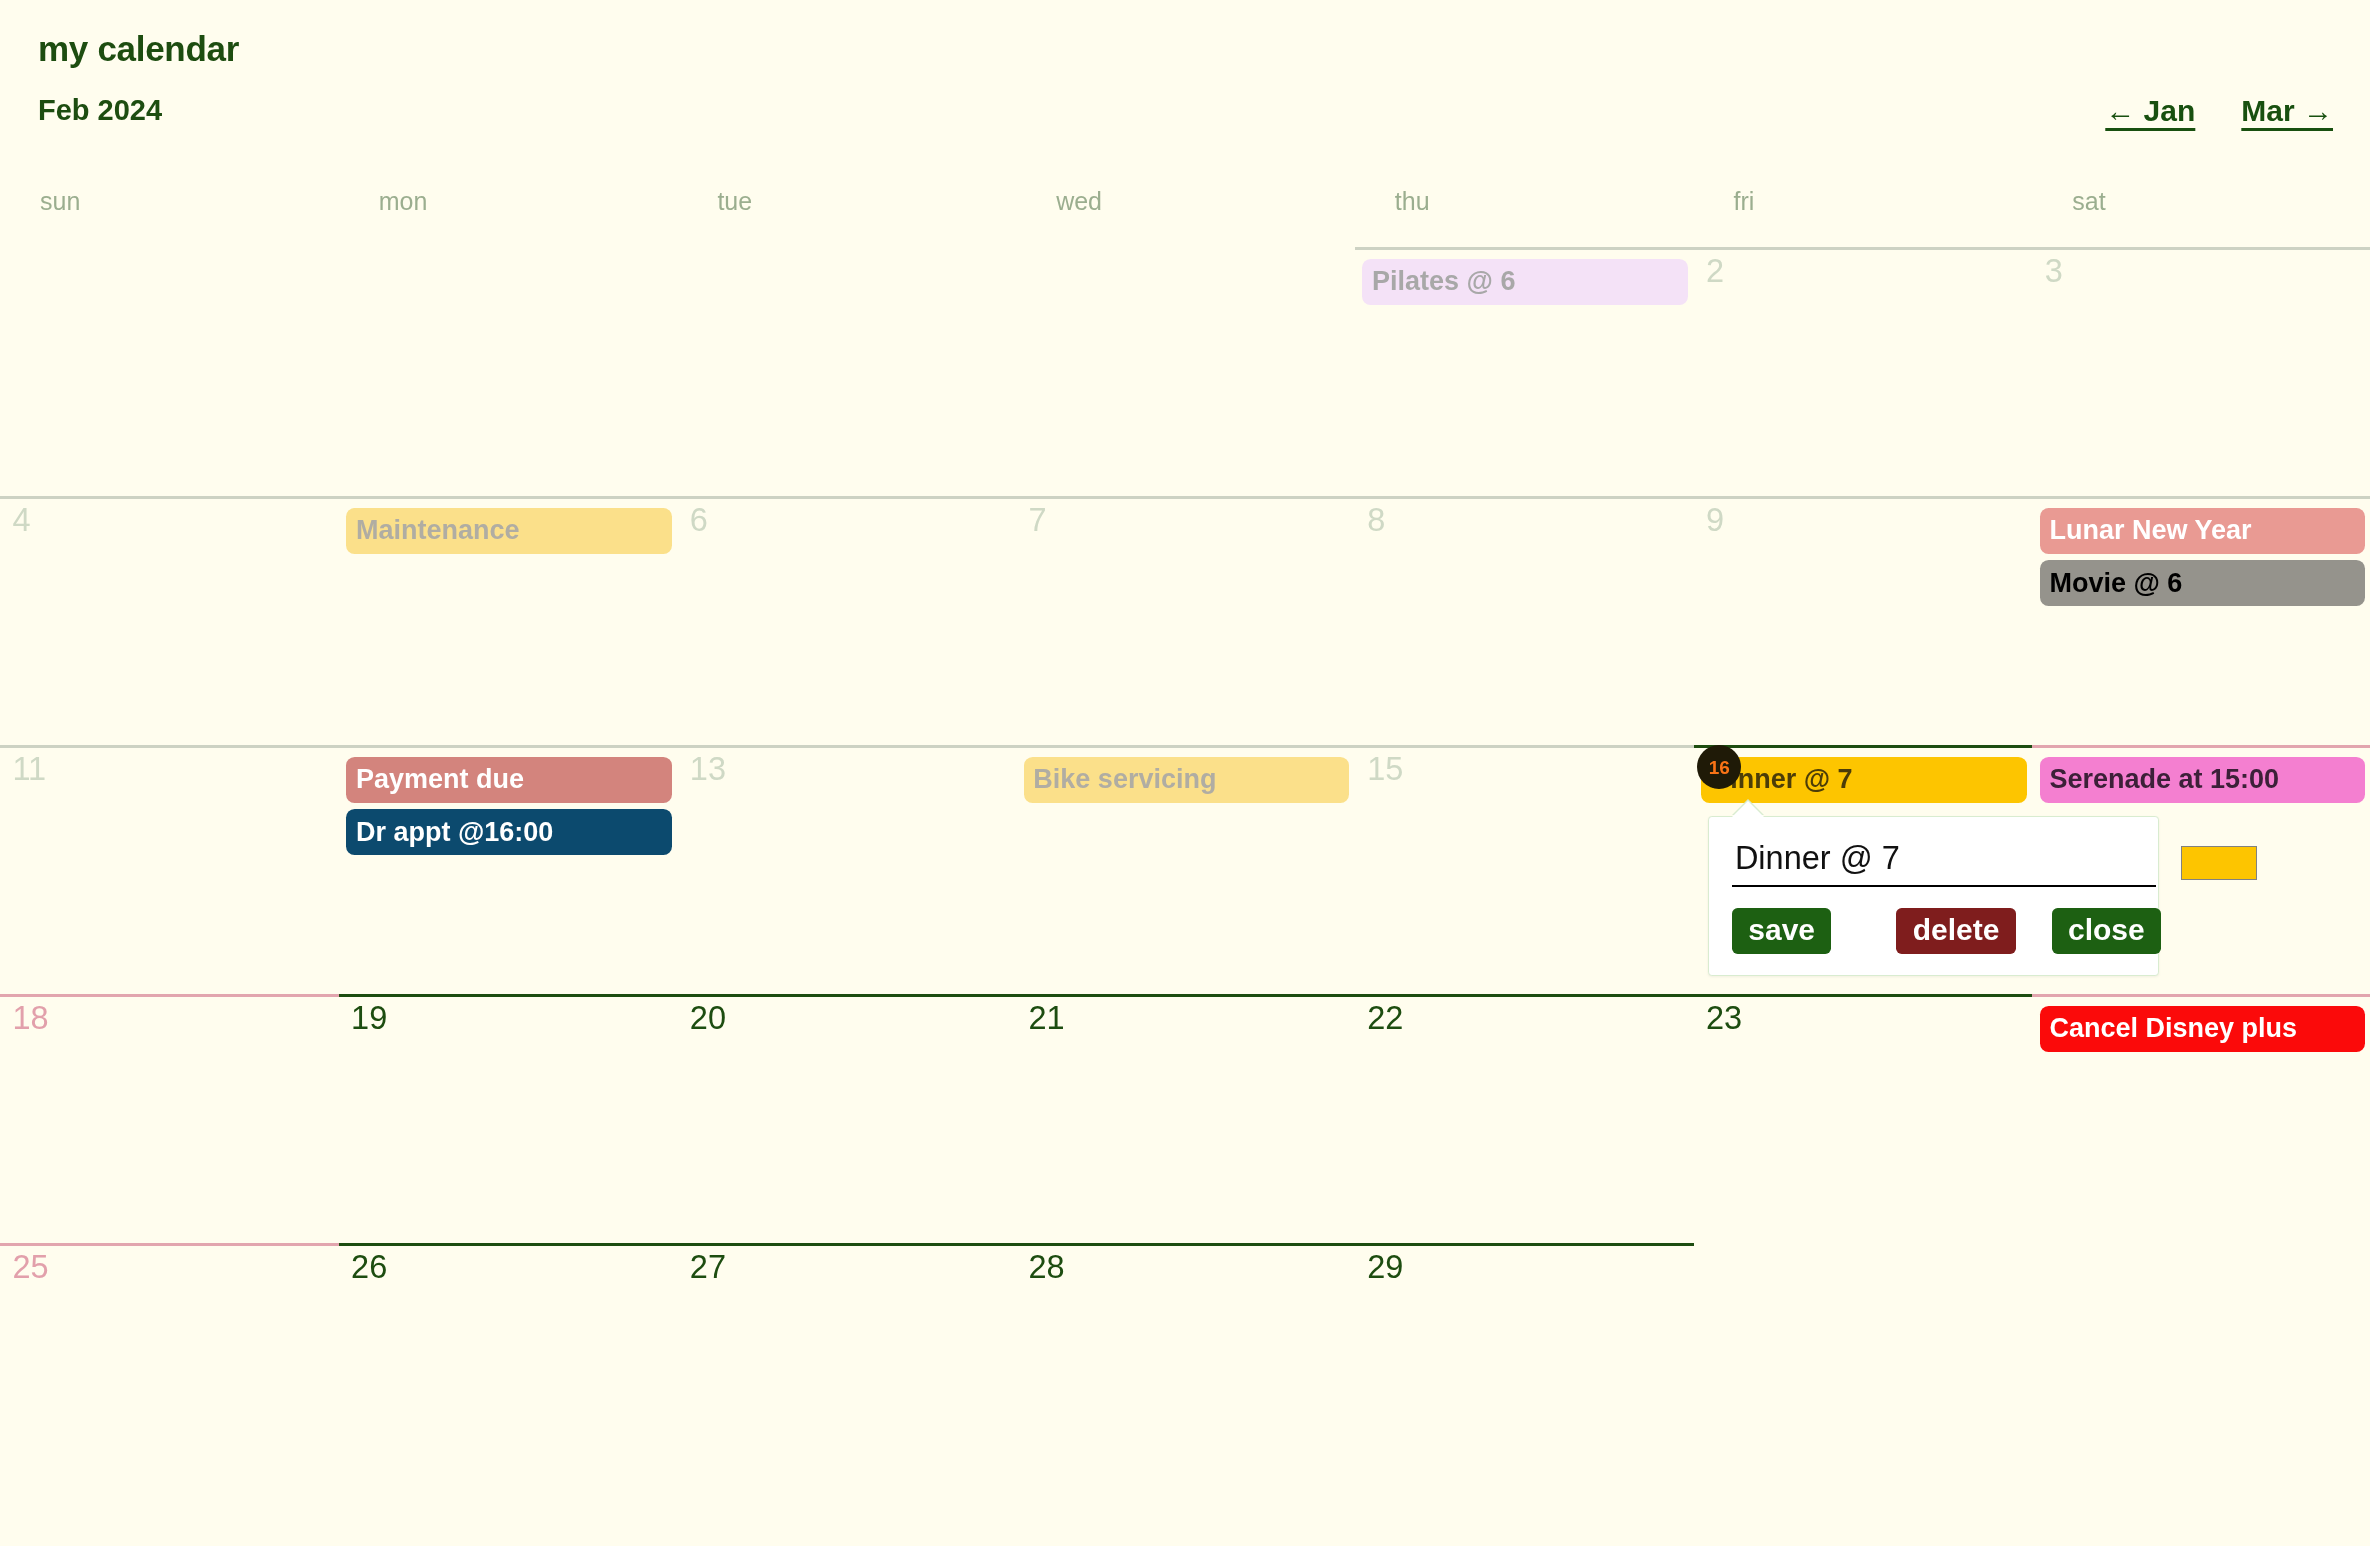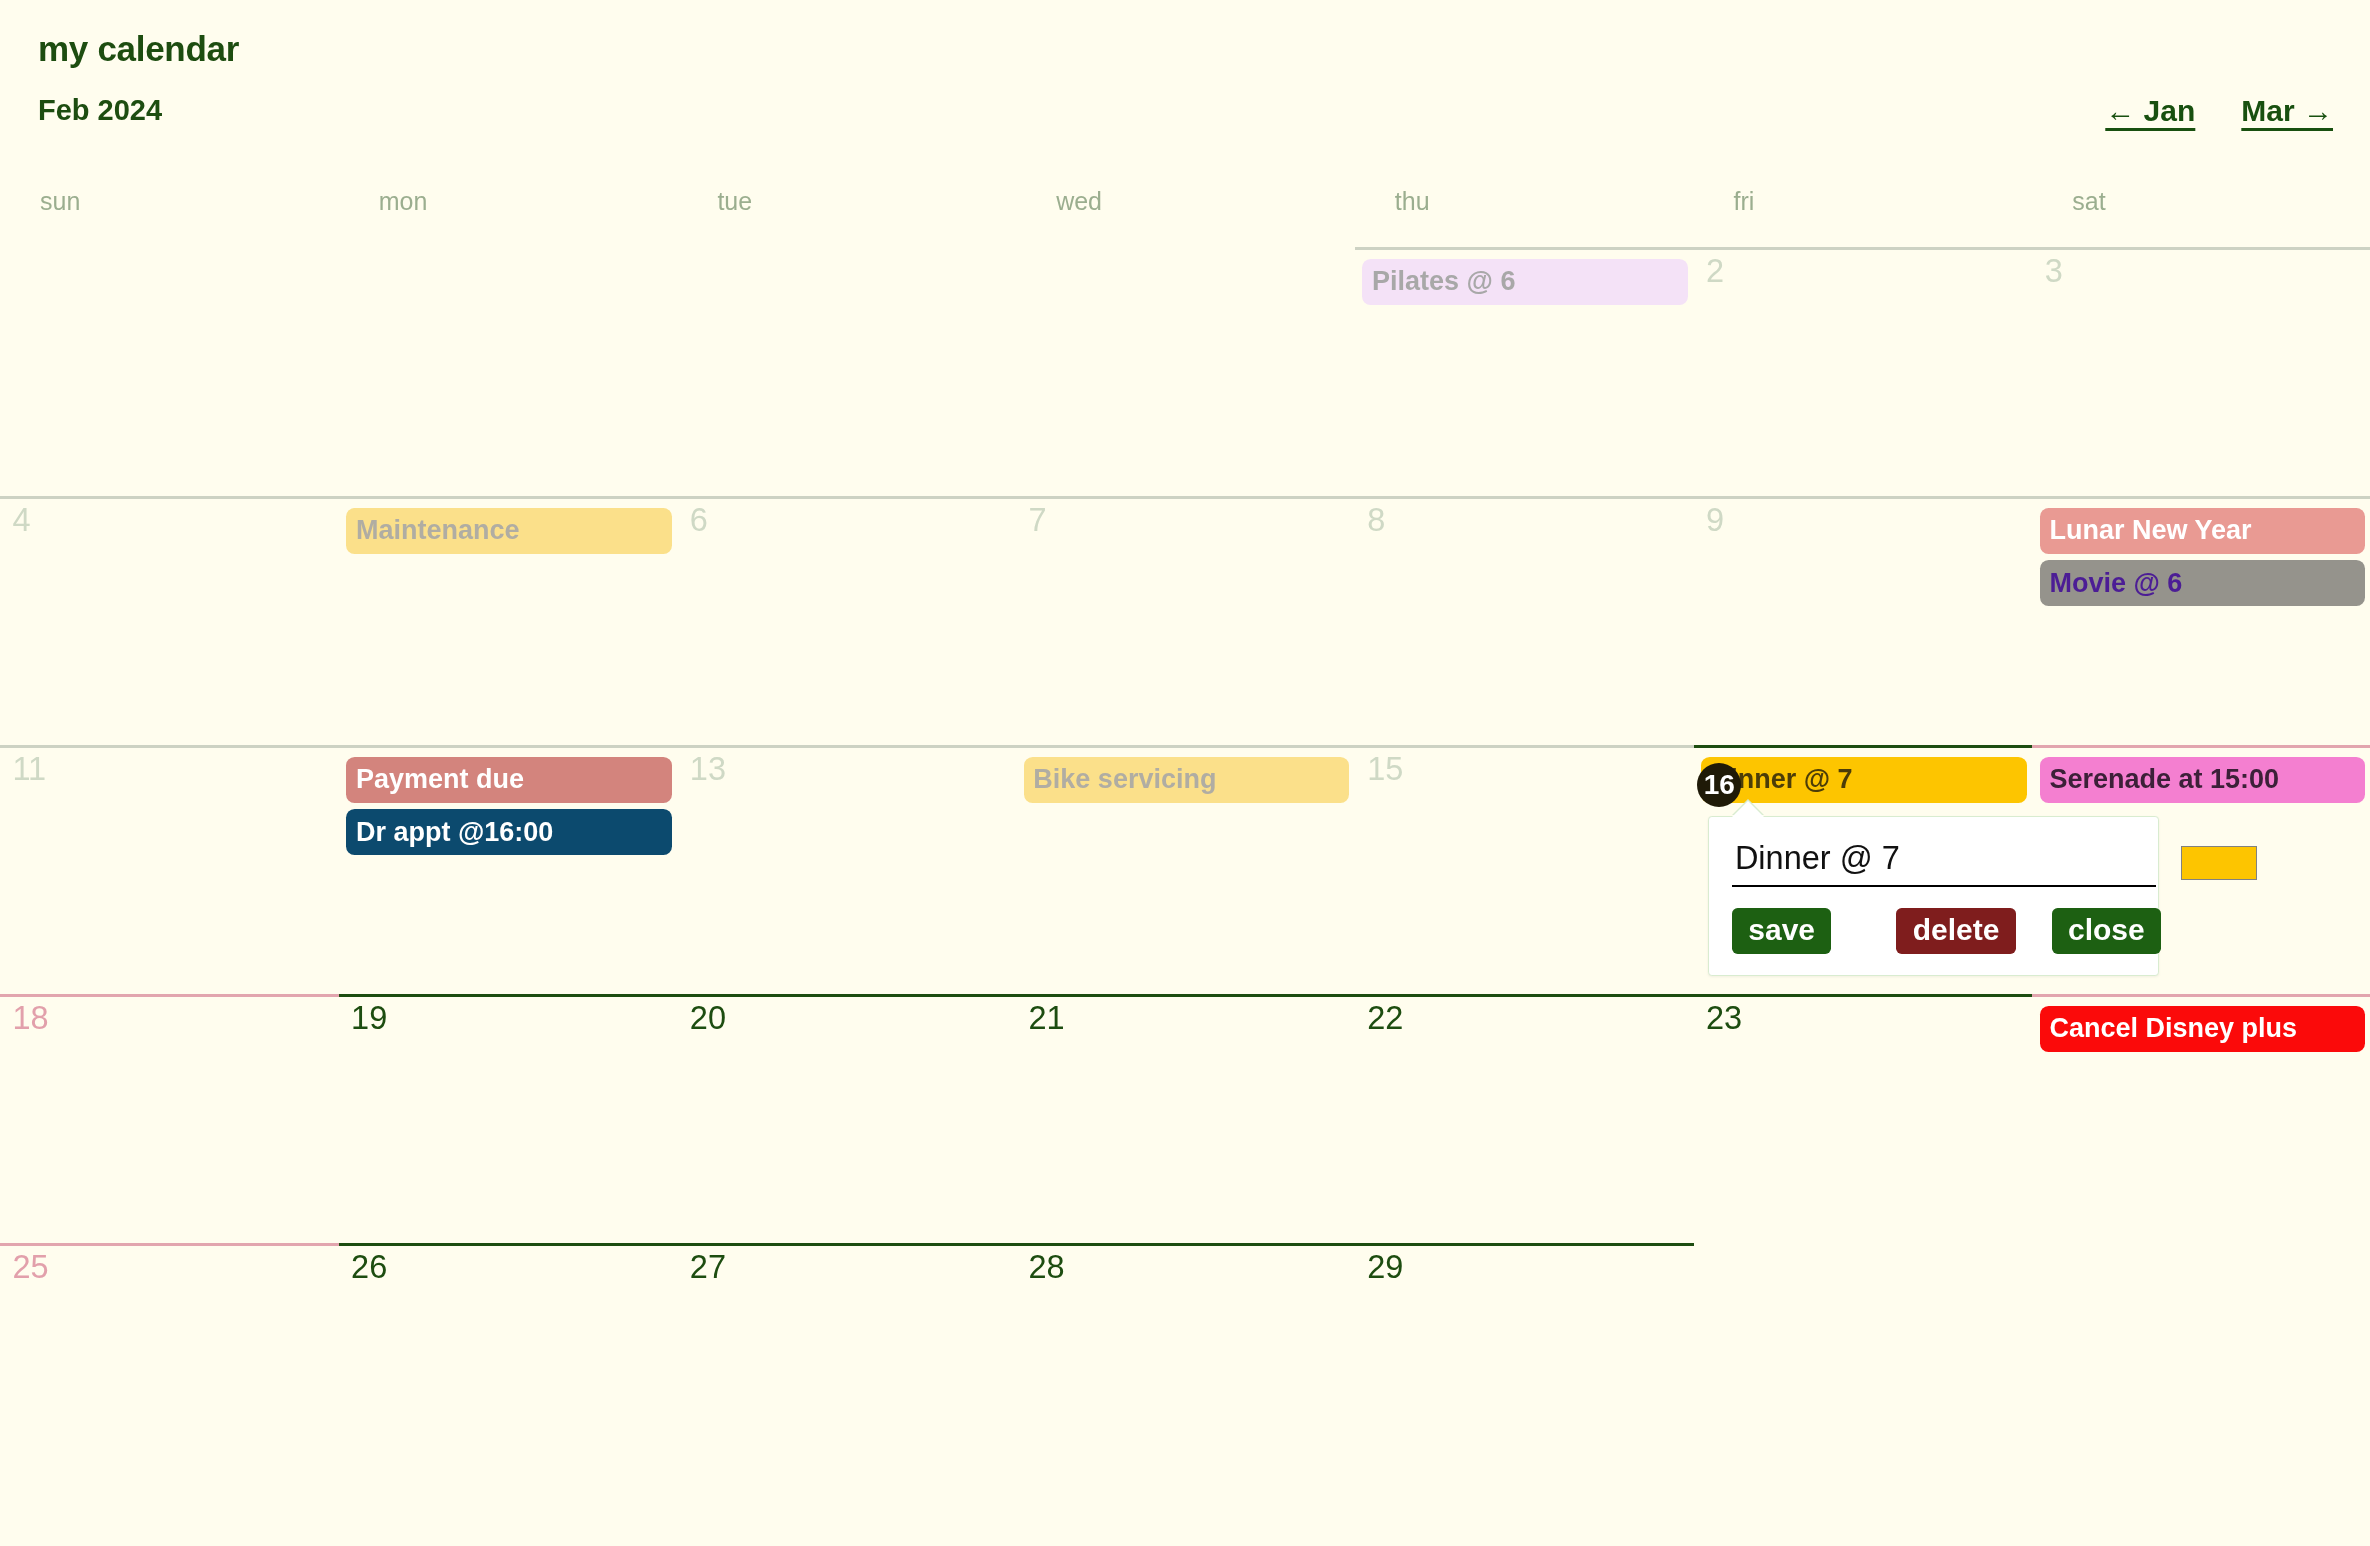--- a/index.html
+++ b/index.html
@@ -113,28 +113,27 @@
   }
   .day-num.past   { color: #cfd9c5; }
   .day-num.future { color: #1d4d10; }
   .day-num.sunday { color: #e2a0ab; }
 
   .day-num.today {
     left: 3.8px; top: 0px;
     width: 44px; height: 44px;
     border-radius: 50%;
     background: #1f1a07;
-    color: #ffffff;
+    color: #f97316;
     display: flex;
     align-items: center;
     justify-content: center;
-    font-size: 28px;
+    font-size: 19px;
     font-weight: bold;
     z-index: 6;
-    margin-top: 18px;
   }
 
   .events {
     position: absolute;
     left: 7.6px; right: 5.7px; top: 11.5px;
     z-index: 3;
   }
   .event {
     height: 46px;
     border-radius: 8.6px;
@@ -295,21 +294,21 @@
         </div>
         <div class="day">
           <div class="day-rule past"></div>
           <div class="day-num past">9</div>
         </div>
         <div class="day">
           <div class="day-rule past"></div>
           <div class="day-num past">10</div>
           <div class="events">
             <div class="event" style="background: rgb(233, 154, 147); color: rgb(255, 255, 255);">Lunar New Year</div>
-            <div class="event" style="background: rgb(149, 147, 140); color: #4c1d95;">Movie @ 6</div>
+            <div class="event" style="background: rgb(149, 147, 140); color: #000000;">Movie @ 6</div>
           </div>
         </div>
       </div>
       <div class="week">
         <div class="day">
           <div class="day-rule past"></div>
           <div class="day-num past">11</div>
         </div>
         <div class="day">
           <div class="day-rule past"></div>

